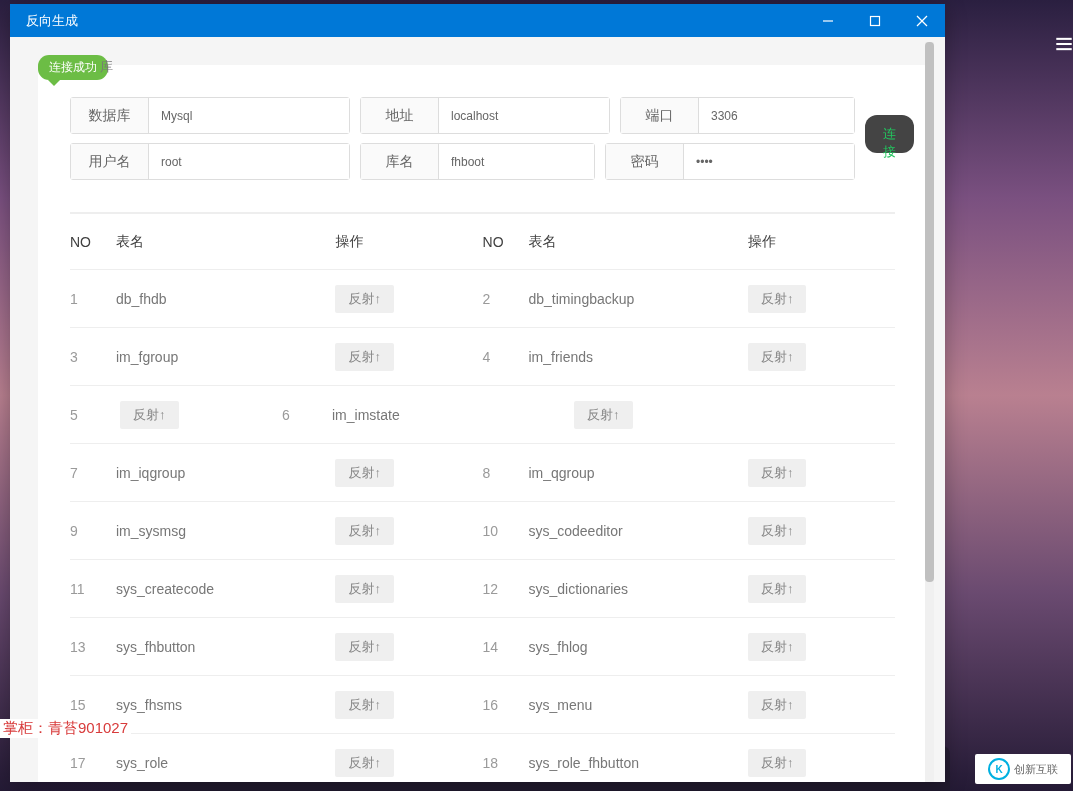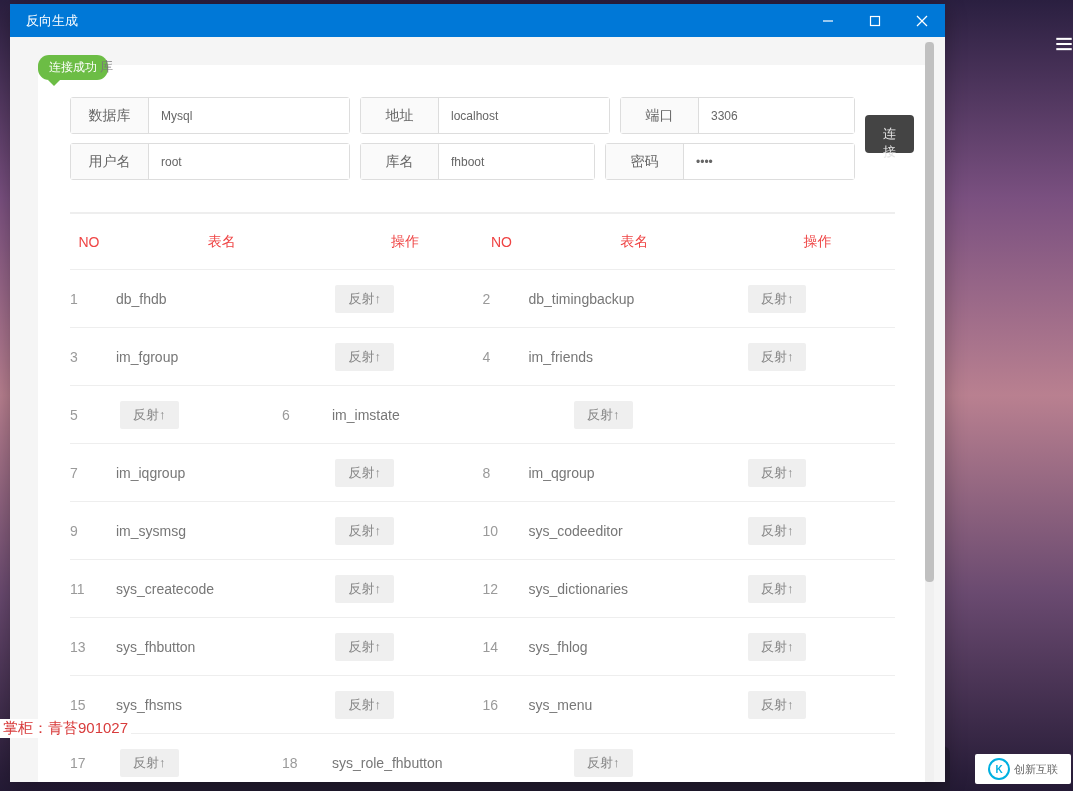--- a/index.html
+++ b/index.html
@@ -131,23 +131,23 @@
       color: #666;
       outline: none;
       width: 175px;
       height: 35px;
     }
     .fw1 { width: 200px; }
     .fw2 { width: 170px; }
     .fw3 { width: 155px; }
     .connect-btn {
       background: #444;
-      color: #e5e5e5;
+      color: #22c55e;
       border: none;
-      border-radius: 4px;
+      border-radius: 12px;
       padding: 10px 18px;
       font-size: 13px;
       cursor: pointer;
       height: 38px;
     }
     .table-area { margin-top: 32px; }
     .table-hr {
       border: none;
       border-top: 2px solid #eee;
       margin: 0;
@@ -160,21 +160,21 @@
     }
     .header-row {
       height: 56px;
       color: #555;
       font-size: 14px;
     }
     .data-row .cell { padding-right: 8px; }
     .col-no { width: 50px; color: #9a9a9a; font-size: 14px; }
     .col-name { width: 242px; color: #777; font-size: 14px; }
     .col-action { width: 162px; }
-    .header-row .cell { color: #ef4444; text-align: center; }
+    .header-row .cell { color: #404040; }
     .action-btn {
       background: #efefef;
       color: #868686;
       border: none;
       padding: 5px 13px;
       font-size: 13px;
       border-radius: 2px;
       cursor: pointer;
     }
     .footer-label {
@@ -376,20 +376,21 @@
             <div class="data-row">
               <div class="cell col-no">15</div>
               <div class="cell col-name">sys_fhsms</div>
               <div class="cell col-action"><button class="action-btn">反射↑</button></div>
               <div class="cell col-no">16</div>
               <div class="cell col-name">sys_menu</div>
               <div class="cell col-action"><button class="action-btn">反射↑</button></div>
             </div>
             <div class="data-row">
               <div class="cell col-no">17</div>
+              <div class="cell col-name">sys_role</div>
               <div class="cell col-action"><button class="action-btn">反射↑</button></div>
               <div class="cell col-no">18</div>
               <div class="cell col-name">sys_role_fhbutton</div>
               <div class="cell col-action"><button class="action-btn">反射↑</button></div>
             </div>
           </div>
       </div>
     </div>
   </div>
   <div class="scrollbar-track"></div>

